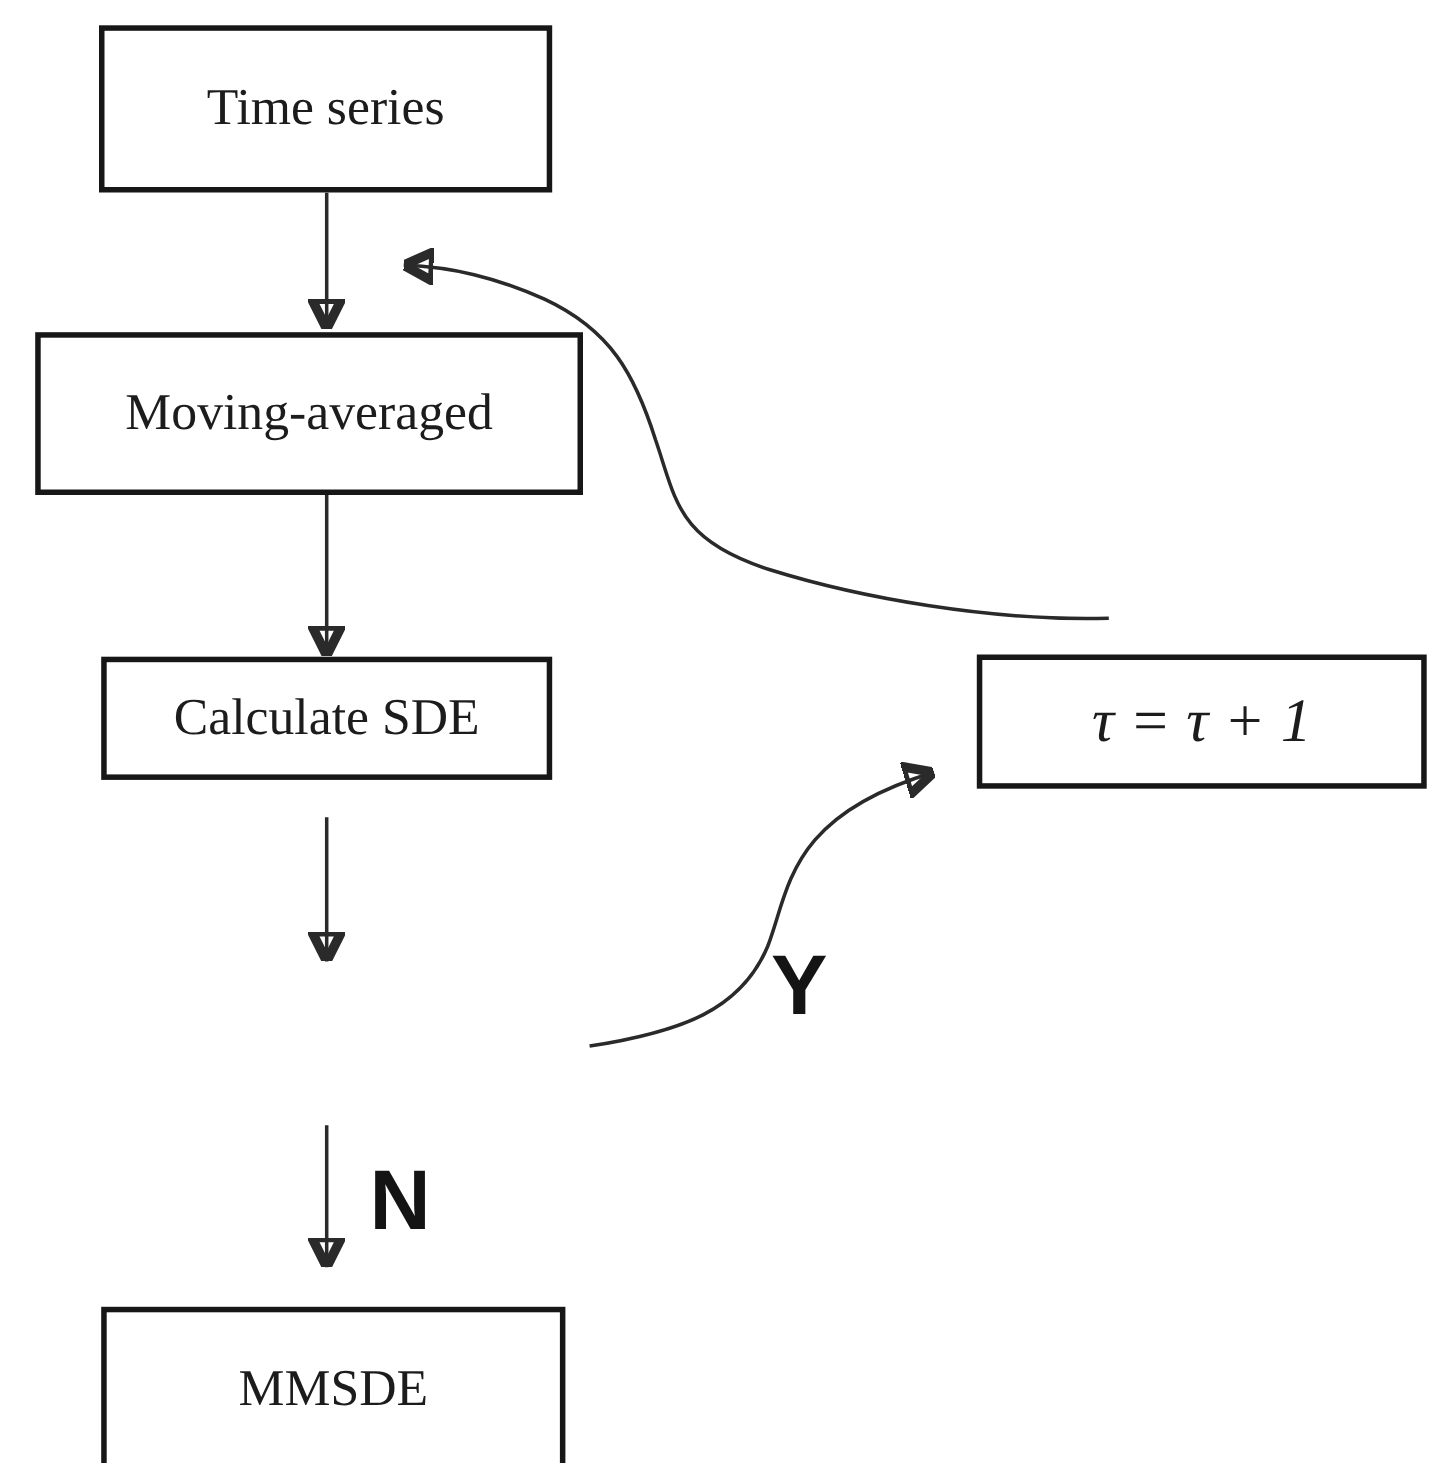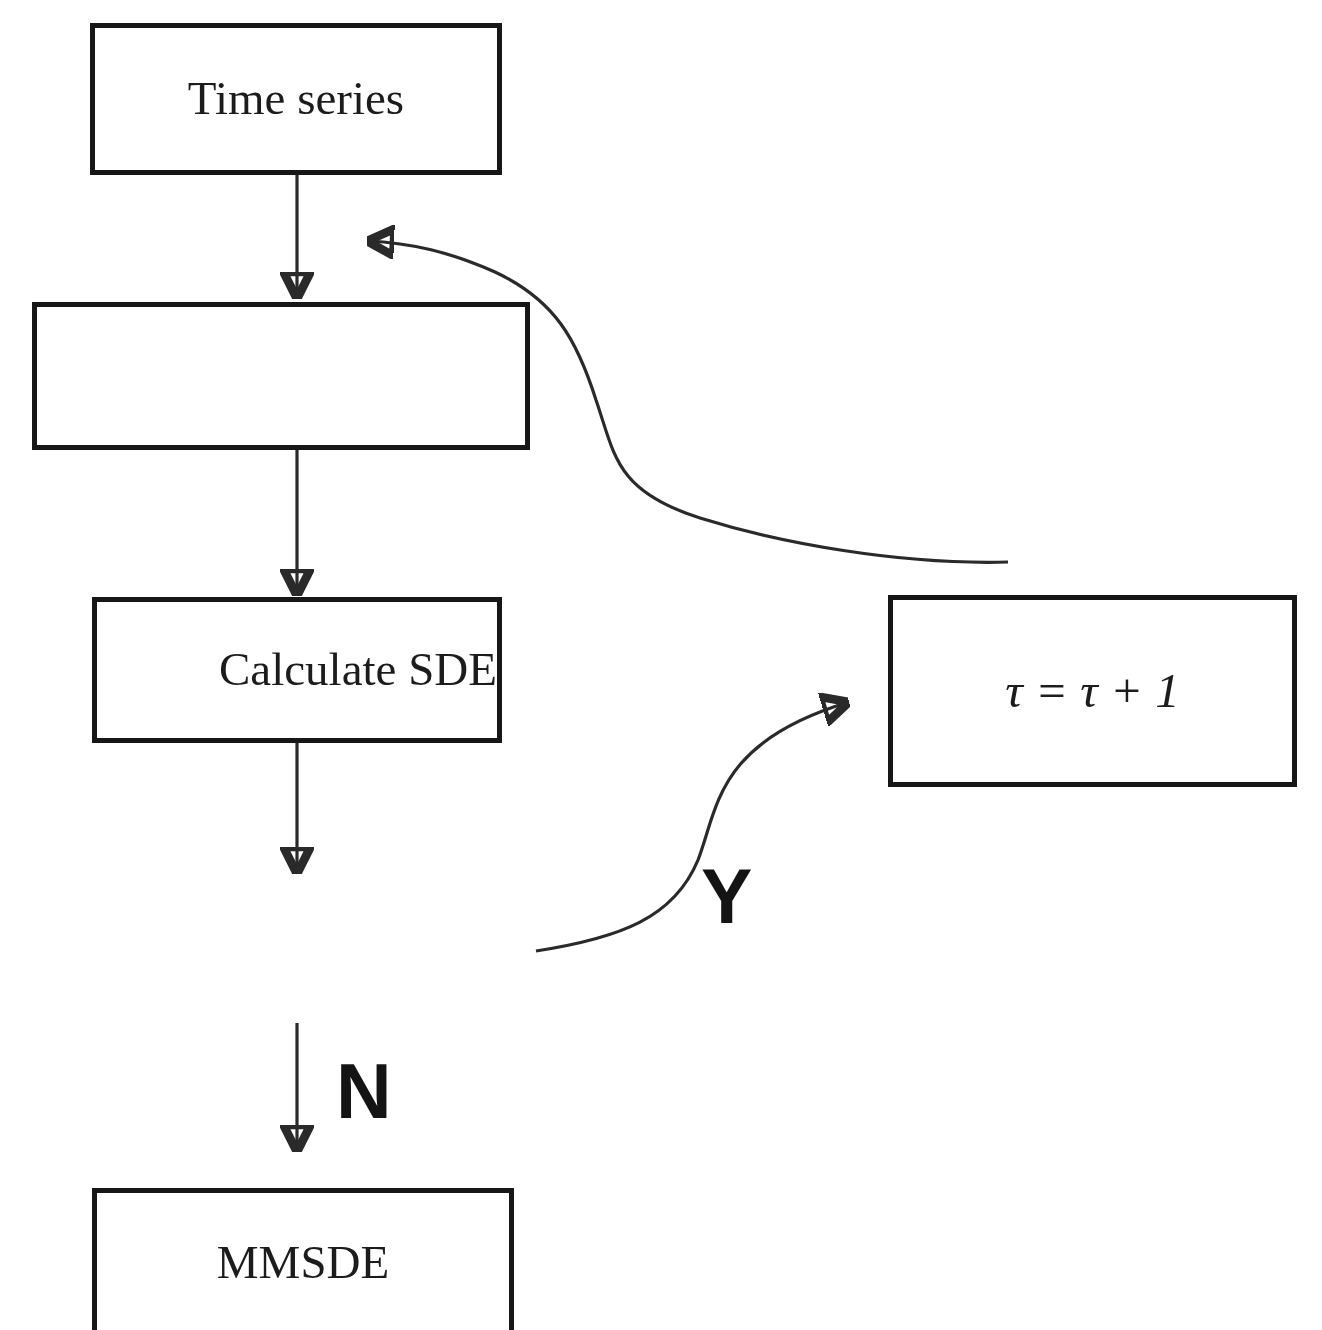--- a/index.html
+++ b/index.html
@@ -36,24 +36,24 @@
     display: flex;
     align-items: center;
     justify-content: center;
     text-align: center;
     font-size: 47px;
     line-height: 1.3;
     color: #1c1c1c;
   }
   #node-time-series     { left: 90px;  top: 23px;   width: 412px; height: 152px; }
   #node-moving-averaged { left: 32px;  top: 302px;  width: 498px; height: 148px; }
-  #node-calculate-sde   { left: 92px;  top: 597px;  width: 410px; height: 146px; justify-content: flex-end; }
+  #node-calculate-sde   { left: 92px;  top: 597px;  width: 410px; height: 112px; }
   #node-decision        { left: 92px;  top: 875px;  width: 410px; height: 148px; font-size: 49px; }
   #node-mmsde           { left: 92px;  top: 1153px; width: 422px; height: 150px; margin-top: 35px; }
-  #node-increment       { left: 888px; top: 595px;  width: 409px; height: 192px; font-size: 49px; }
+  #node-increment       { left: 888px; top: 595px;  width: 409px; height: 122px; font-size: 56px; }
   .math {
     font-style: italic;
     font-family: "Liberation Serif", serif;
   }
   .var-wide  { margin-left: 0.55em; }
   .var-tight { margin-left: 0.30em; }
   .op { margin: 0 0.38em; }
   sup.math { font-size: 0.60em; vertical-align: 0.55em; margin-left: 0.05em; }
   sub.math { font-size: 0.60em; vertical-align: -0.18em; margin-left: 0.02em; }
   .edge-label {
@@ -91,20 +91,21 @@
 
     <path d="M 1008 562 C 900 565, 780 543, 700 518 C 615 491, 615 455, 596 400 C 577 340, 555 300, 495 272 C 450 252, 412 243, 367 241" marker-end="url(#arrowhead)"></path>
   </svg>
 
   <div class="node" id="node-time-series">
     <span>Time series</span>
   </div>
 
   <div class="node" id="node-moving-averaged">
     <div>
+      <div>Moving-averaged</div>
     </div>
   </div>
 
   <div class="node" id="node-calculate-sde">
     <div>
       <div>Calculate SDE</div>
     </div>
   </div>
 
 

